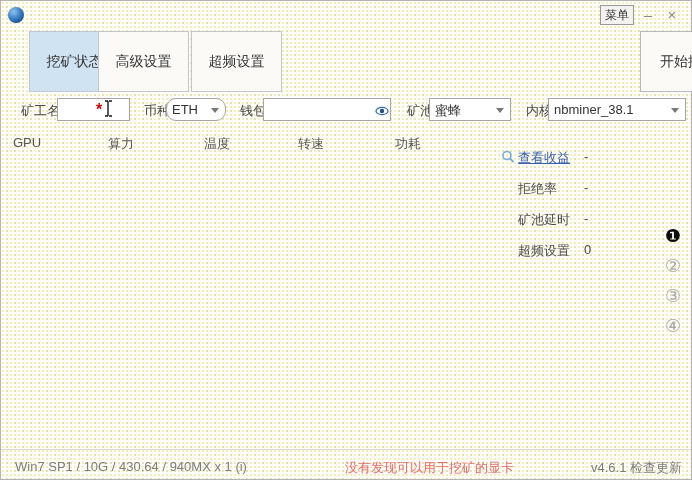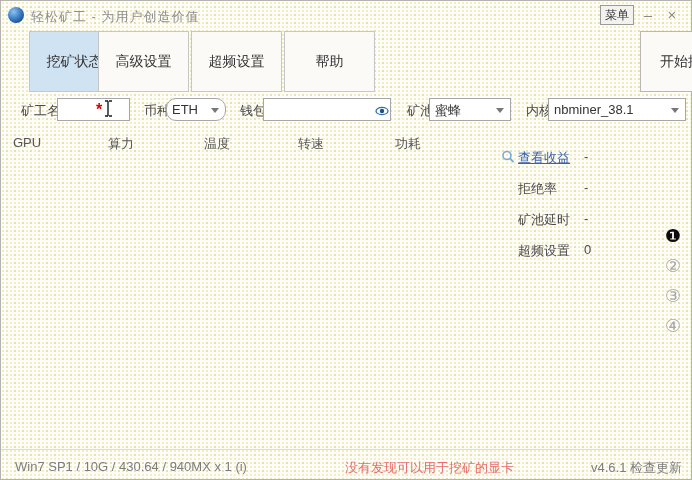--- a/index.html
+++ b/index.html
@@ -108,30 +108,28 @@
   .version-area { position: absolute; right: 9px; top: 9px; color: #7d7d7d; white-space: nowrap; }
   .update-link { color: #7d7d7d; cursor: pointer; }
 </style>
 </head>
 <body>
 
 <div class="window">
 
   <div class="titlebar">
     <div class="app-icon"></div>
-    <div class="title-text">轻松矿工 - 为用户创造价值</div>
     <div class="menu-btn">菜单</div>
     <div class="min-btn">–</div>
     <div class="close-btn">×</div>
   </div>
 
   <div class="tab tab-1 active">挖矿状态</div>
   <div class="tab tab-3">超频设置</div>
   <div class="tab tab-2">高级设置</div>
-  <div class="tab tab-4">帮助</div>
   <div class="start-btn">开始挖矿</div>
 
   <div class="form-label" style="left:14px">矿工名</div>
   <div class="field textbox" style="left:56px; width:73px;"></div>
   <div class="required-star">*</div>
   <div class="ibeam-cursor">
     <svg width="9" height="17" viewBox="0 0 9 17">
       <path d="M1 1 h3 M5 1 h3 M4 1 v15 M1 16 h3 M5 16 h3" stroke="#1a1a1a" stroke-width="1.4" fill="none"></path>
     </svg>
   </div>

